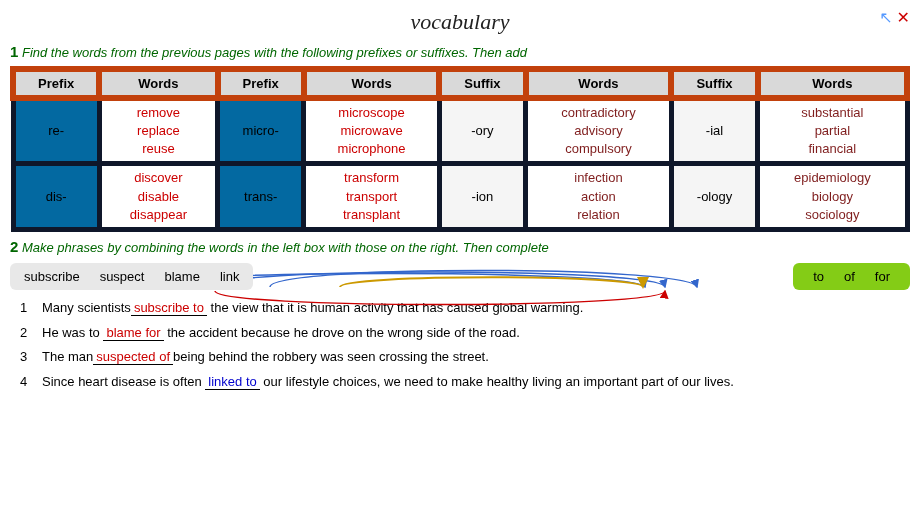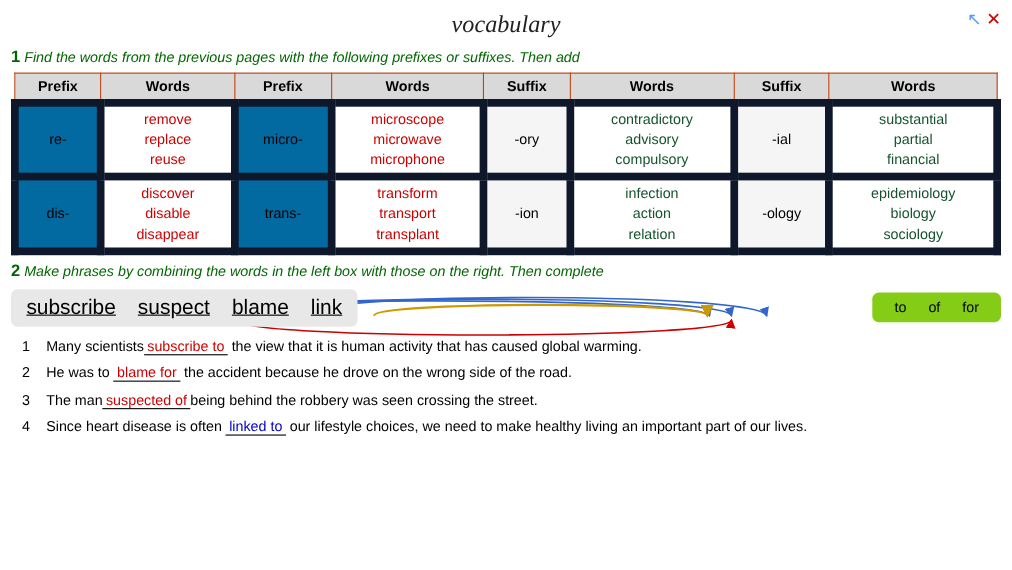--- a/index.html
+++ b/index.html
@@ -52,43 +52,43 @@
     .vocab-table-wrap {
       padding: 0 10px;
     }
     .vocab-table {
       width: 100%;
       border-collapse: collapse;
       font-size: 13px;
     }
     .vocab-table th {
       background: #d9d9d9;
-      border: 1px solid #c2410c;
+      border: 6px solid #c2410c;
       text-align: center;
       padding: 4px 6px;
       font-weight: bold;
       font-size: 13px;
     }
     .vocab-table td {
-      border: 7px solid #0f172a;
+      border: 5px solid #0f172a;
       text-align: center;
       padding: 3px 6px;
       vertical-align: middle;
       line-height: 1.4;
     }
     .td-prefix {
       background: #0369a1;
       font-style: normal;
     }
     .td-words-red {
       color: #cc0000;
       background: #fff;
     }
     .td-words-blue {
-      color: #14532d;
+      color: #7f1d1d;
       background: #fff;
     }
     .td-suffix {
       background: #f5f5f5;
     }
 
     
     .instruction2 {
       font-style: italic;
       color: #006600;
@@ -103,23 +103,22 @@
       align-items: center;
       padding: 4px 10px;
       gap: 8px;
     }
     .word-box-left {
       background: #e8e8e8;
       border-radius: 6px;
       padding: 6px 14px;
       display: flex;
       gap: 20px;
-      font-size: 19px;
+      font-size: 13px;
       position: relative;
-      text-decoration: underline;
     }
     .word-box-right {
       background: #84cc16;
       border-radius: 6px;
       padding: 6px 20px;
       display: flex;
       gap: 20px;
       font-size: 13px;
       margin-left: auto;
     }

